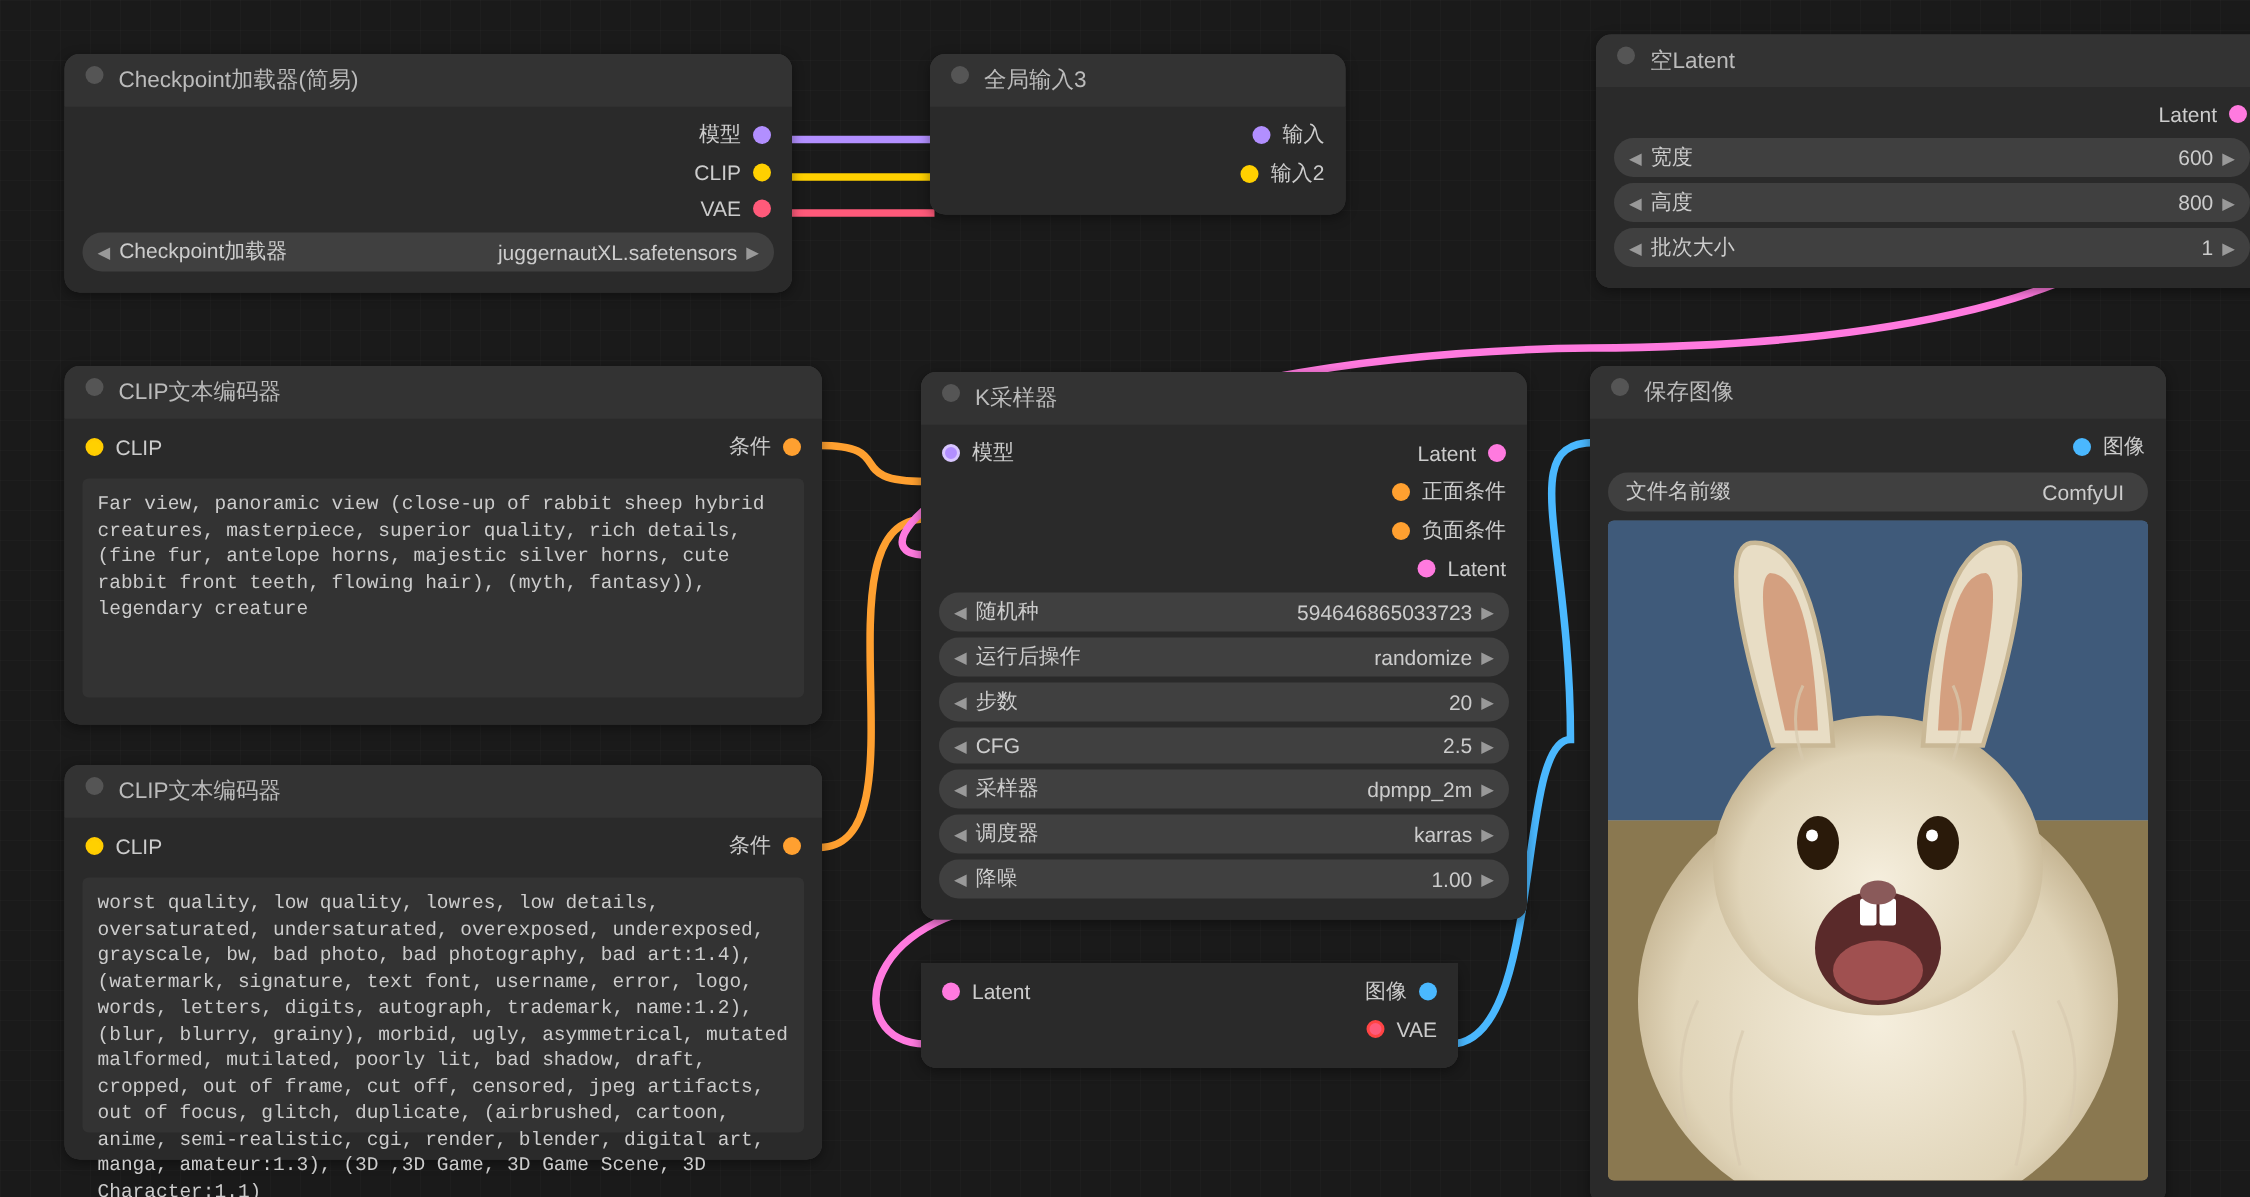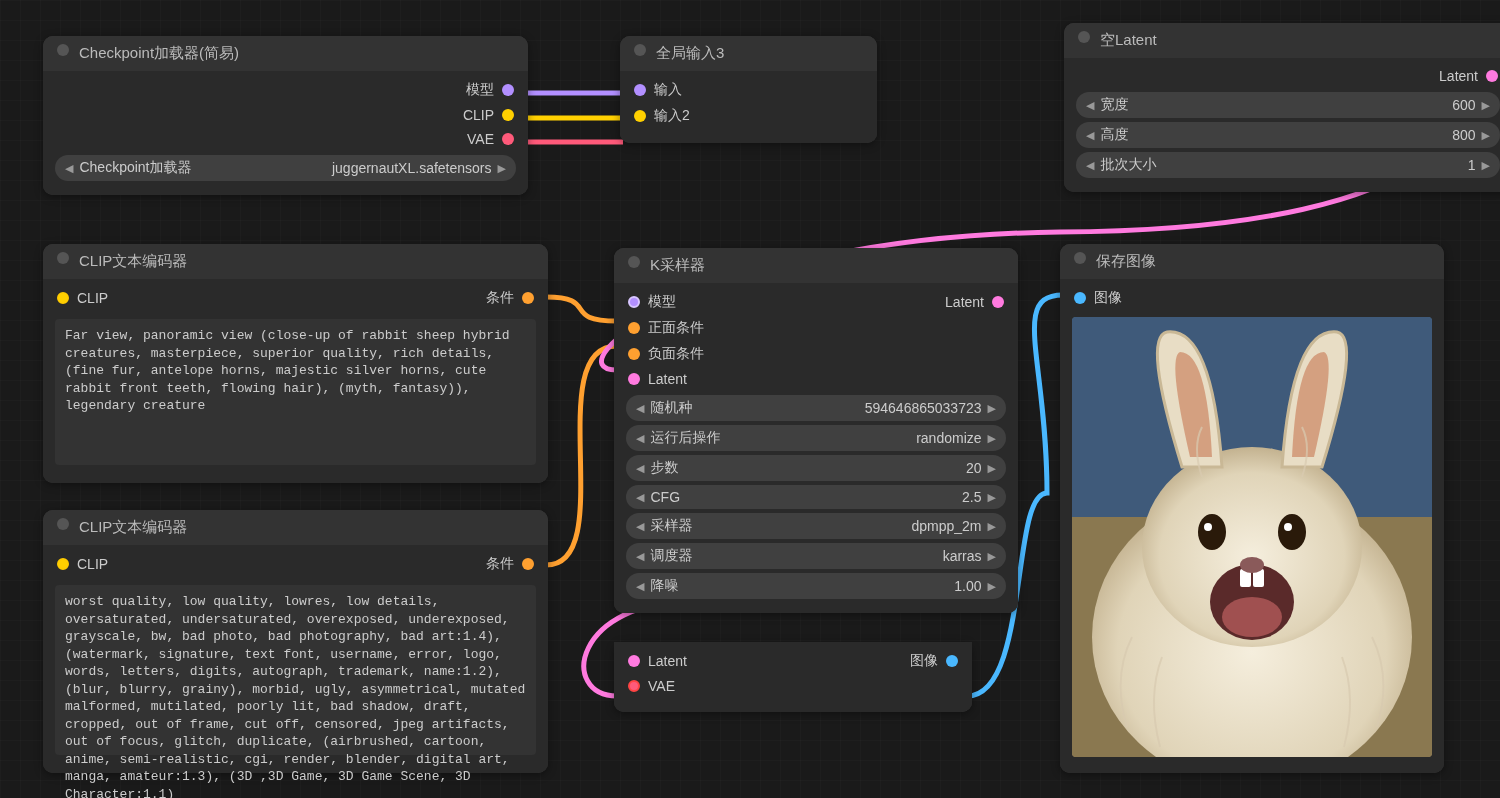--- a/index.html
+++ b/index.html
@@ -38,20 +38,21 @@
   width: 12px; height: 12px; border-radius: 50%;
   background: #555;
 }
 .port-row {
   display: flex;
   align-items: center;
   padding: 4px 14px;
   font-size: 14px;
   color: #ccc;
   position: relative;
+  justify-content: flex-end;
 }
 .port-row.right { justify-content: flex-end; }
 .port-dot {
   width: 12px; height: 12px; border-radius: 50%;
   flex-shrink: 0;
 }
 .port-row.left .port-dot { margin-right: 8px; }
 .port-row.right .port-dot { margin-left: 8px; }
 .field-row {
   display: flex;
@@ -129,21 +130,21 @@
     </div>
     <div class="field-row">
       <span class="caret">◀</span>
       <span class="label">Checkpoint加载器</span>
       <span class="value">juggernautXL.safetensors</span>
       <span class="caret">▶</span>
     </div>
   </div>
 </div>
 
-<div class="node" style="left:620px; top:36px; width:257px;">
+<div class="node" style="left:620px; top:36px; width:277px;">
   <div class="node-header">
     <span class="header-dot"></span>
     <span>全局输入3</span>
   </div>
   <div class="node-body" style="padding:6px 0 14px 0;">
     <div class="port-row left">
       <span class="port-dot" style="background:#b28fff"></span>
       <span>输入</span>
     </div>
     <div class="port-row left">
@@ -322,20 +323,24 @@
 
 <div class="node" style="left:1060px; top:244px; width:384px;">
   <div class="node-header">
     <span class="header-dot"></span>
     <span>保存图像</span>
   </div>
   <div class="node-body" style="padding:6px 0 4px 0;">
     <div class="port-row left">
       <span class="port-dot" style="background:#4ab8ff"></span>
       <span>图像</span>
+    </div>
+    <div class="field-row">
+      <span class="label" style="margin-left:2px;">文件名前缀</span>
+      <span class="value">ComfyUI</span>
     </div>
     <div class="output-image">
       <svg viewBox="0 0 360 440" width="100%" height="100%" preserveAspectRatio="xMidYMid slice">
         <defs>
           <radialGradient id="fur" cx="50%" cy="55%" r="60%">
             <stop offset="0%" stop-color="#f5eedd"></stop>
             <stop offset="70%" stop-color="#e0d4b8"></stop>
             <stop offset="100%" stop-color="#b8a580"></stop>
           </radialGradient>
         </defs>

